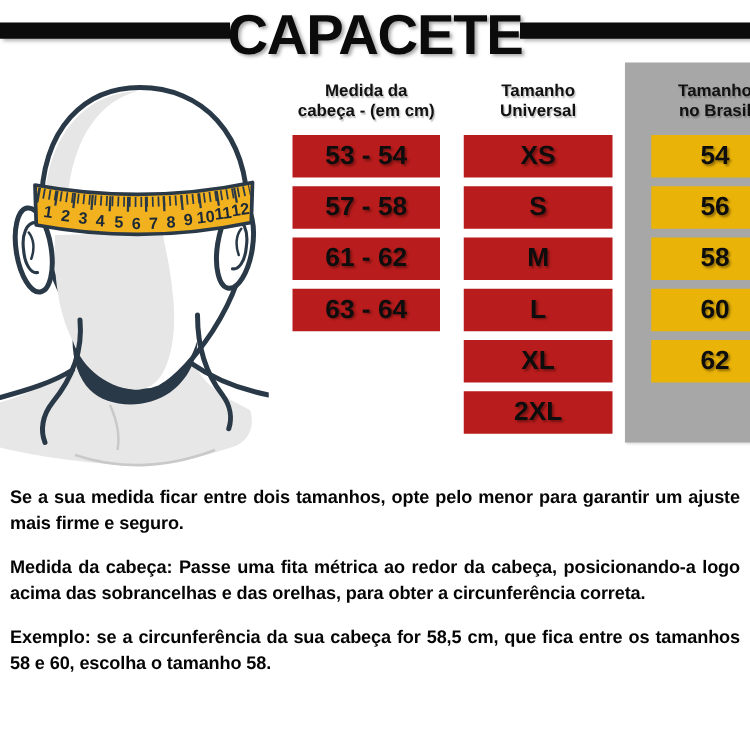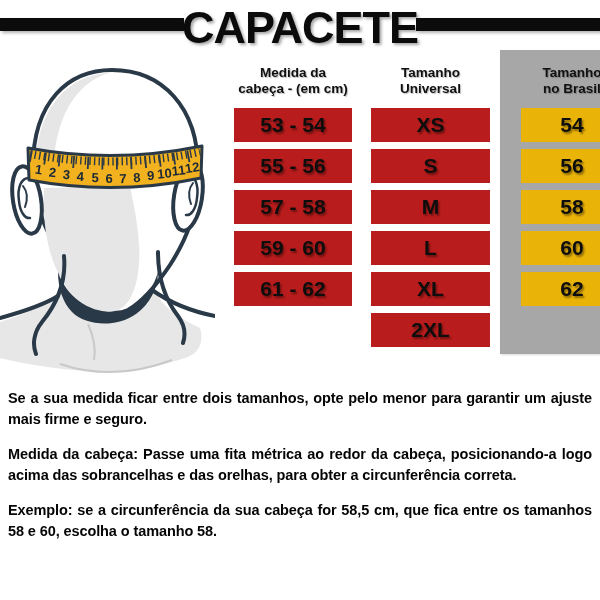--- a/index.html
+++ b/index.html
@@ -121,24 +121,23 @@
   </svg>
 
   <div class="size-table">
 
     <div class="col col-cm">
       <div class="col-header">
         <span>Medida da</span>
         <span>cabeça - (em cm)</span>
       </div>
       <div class="cell">53 - 54</div>
-      <div class="cell">55 - 56</div>
       <div class="cell">57 - 58</div>
-      <div class="cell">59 - 60</div>
       <div class="cell">61 - 62</div>
+      <div class="cell">63 - 64</div>
     </div>
 
     <div class="col col-universal">
       <div class="col-header">
         <span>Tamanho</span>
         <span>Universal</span>
       </div>
       <div class="cell">XS</div>
       <div class="cell">S</div>
       <div class="cell">M</div>

